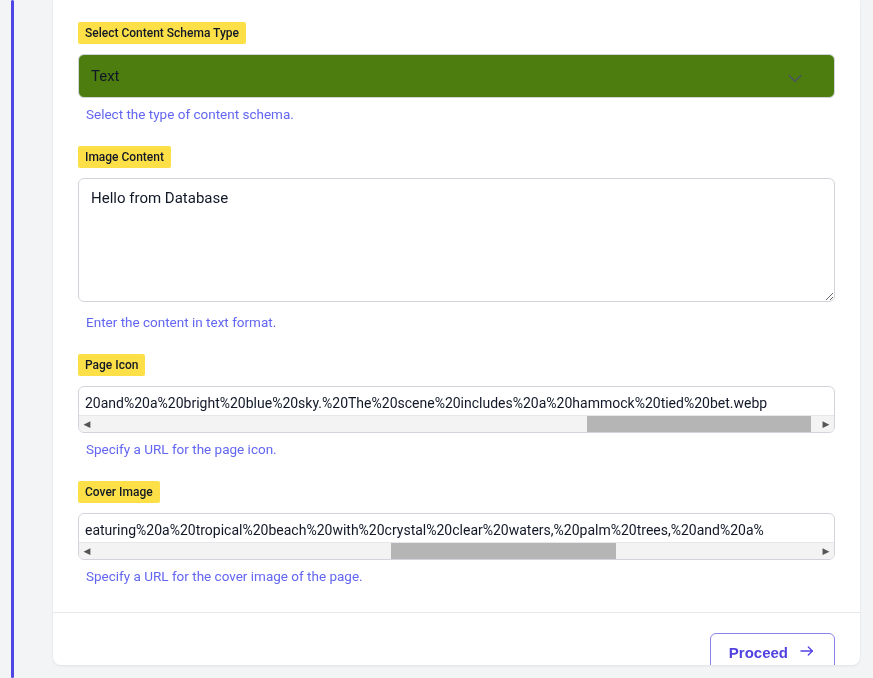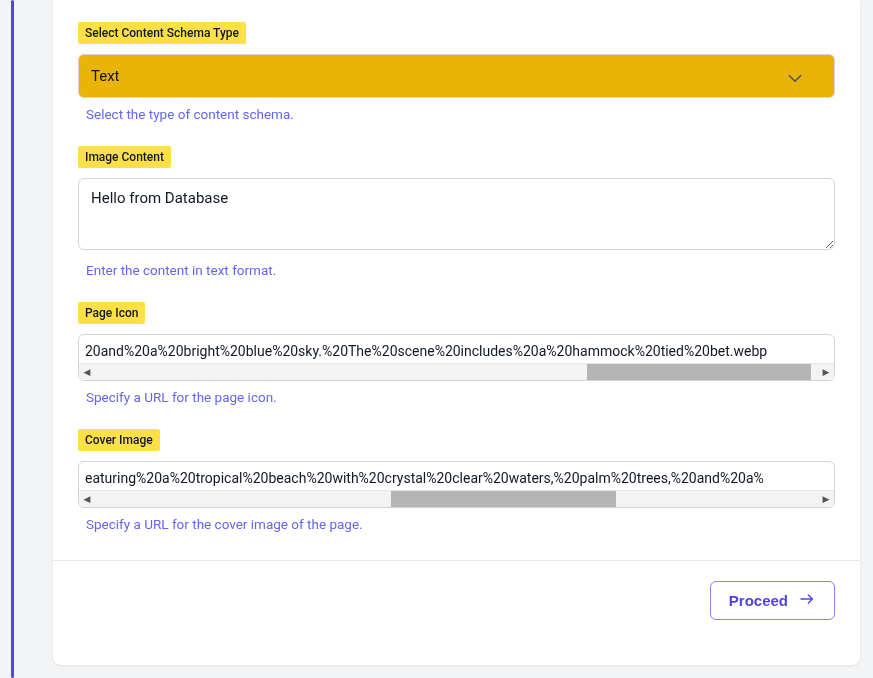--- a/index.html
+++ b/index.html
@@ -58,21 +58,21 @@
       width: 100%;
     }
     .select-input {
       width: 100%;
       height: 44px;
       border: 1px solid #d1d5db;
       border-radius: 6px;
       padding: 0 40px 16px 12px;
       font-size: 15px;
       color: #111827;
-      background: #eab308;
+      background: #4d7c0f;
       appearance: none;
       cursor: pointer;
     }
     .chevron-down {
       position: absolute;
       right: 30px;
       top: 14px;
       pointer-events: none;
     }
     .chevron-down svg {
@@ -81,21 +81,21 @@
       stroke: #4b5563;
     }
     .helper-text {
       font-size: 13.5px;
       color: #6366f1;
       margin-top: 8px;
       padding-left: 8px;
     }
     .textarea-input {
       width: 100%;
-      height: 72px;
+      height: 124px;
       border: 1px solid #d1d5db;
       border-radius: 6px;
       padding: 10px 12px;
       font-size: 15px;
       font-family: inherit;
       color: #111827;
       resize: both;
       overflow: auto;
     }
     .url-input-wrap {

